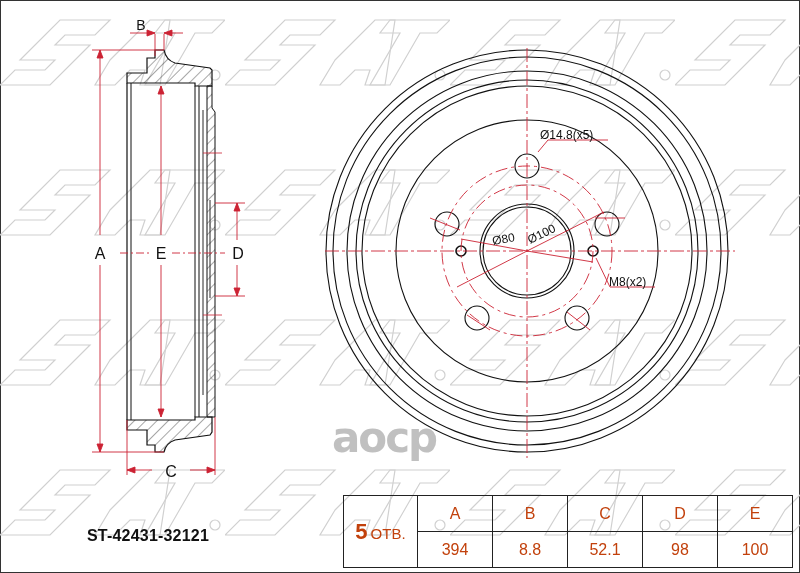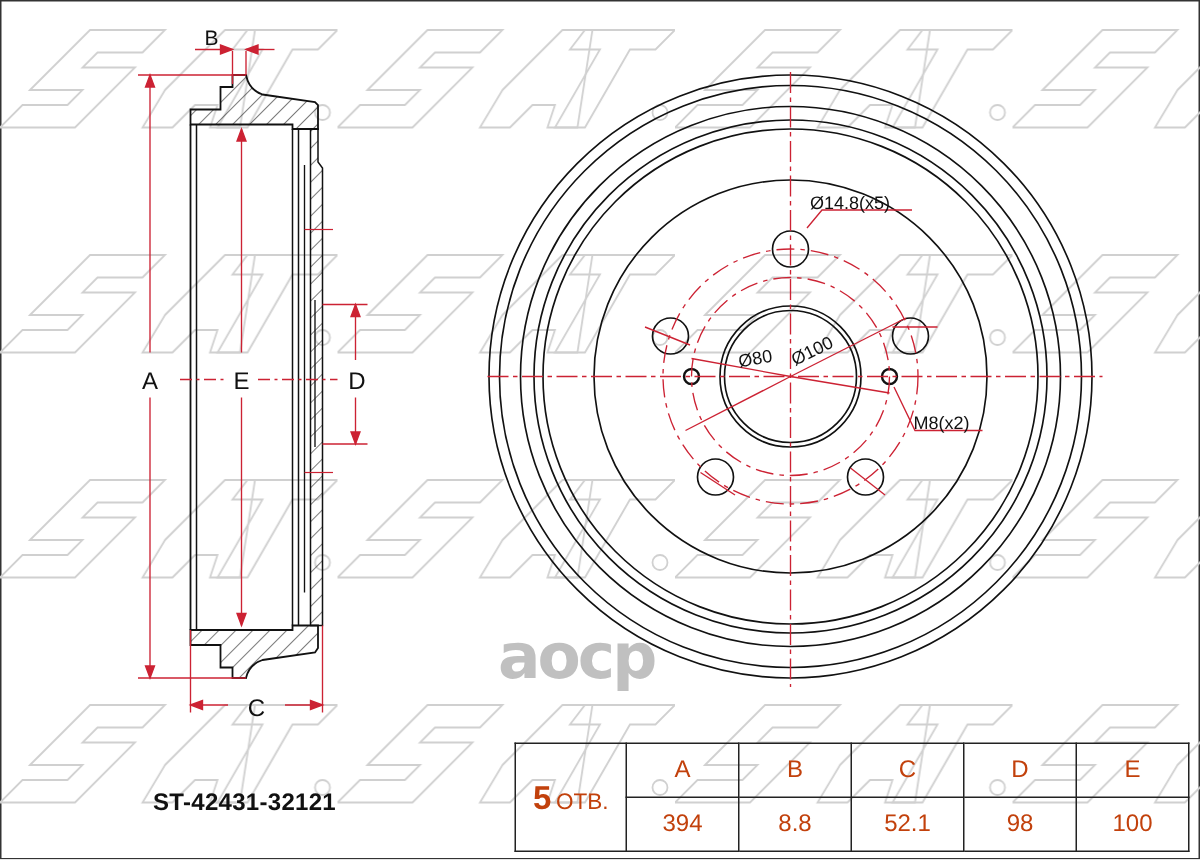--- a/index.html
+++ b/index.html
@@ -1,20 +1,20 @@
 <!DOCTYPE html>
 <html><head>
 <meta charset="utf-8">
 <style>
   html,body{margin:0;padding:0;background:#fff;}
   #page{position:relative;width:800px;height:573px;overflow:hidden;background:#fff;font-family:"Liberation Sans",sans-serif;}
   #frame{position:absolute;left:0;top:0;width:798px;height:571px;border:1px solid #333;}
   svg{position:absolute;left:0;top:0;}
   .lbl{font-family:"Liberation Sans",sans-serif;}
-  #part-number{position:absolute;left:102px;top:527px;font-size:16px;font-weight:bold;color:#111;letter-spacing:0.2px;}
+  #part-number{position:absolute;left:87px;top:527px;font-size:16px;font-weight:bold;color:#111;letter-spacing:0.2px;}
   #spec-table{position:absolute;left:343px;top:495px;border-collapse:collapse;font-family:"Liberation Sans",sans-serif;color:#c2410c;}
   #spec-table td{border:1.5px solid #222;text-align:center;font-size:16px;height:35px;padding:0;}
   #spec-table td.holes{width:73px;font-size:15px;}
   #spec-table td.holes b{font-size:22px;font-weight:bold;margin-right:3px;}
   #spec-table td.col{width:74px;}
   #watermark-brand{position:absolute;left:332px;top:383px;font-size:42px;font-weight:bold;color:rgba(140,140,140,0.55);letter-spacing:-2px;font-family:"DejaVu Sans",sans-serif;margin-top:30px;}
 </style>
 </head>
 <body>
 

